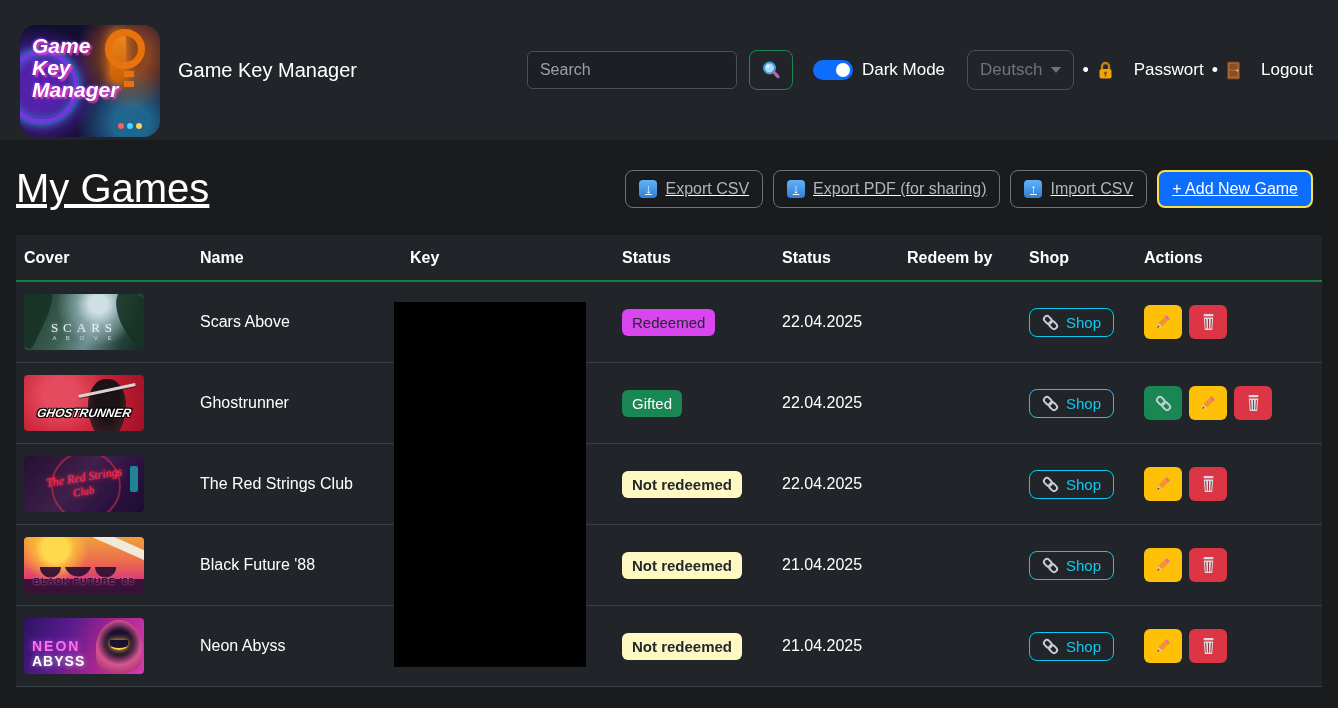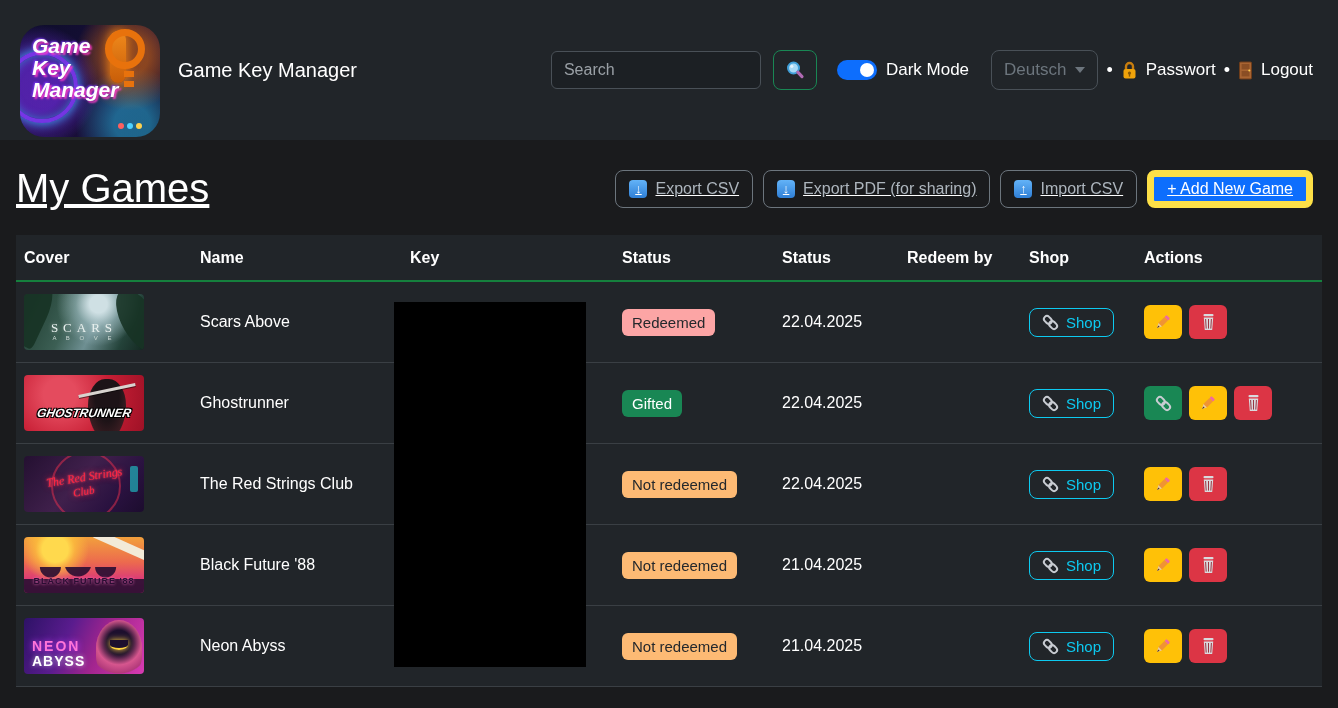--- a/index.html
+++ b/index.html
@@ -8,21 +8,21 @@
     font-family: "Liberation Sans", "DejaVu Sans", sans-serif;
     background:#1a1b1d; color:#fff; position:relative;
   }
 
   
   .navbar {
     height:140px; background:#212529; display:flex; align-items:center;
     padding:0 25px 0 20px;
   }
   .logo {
-    width:140px; height:112px; border-radius:24px; position:relative; overflow:hidden;
+    width:140px; height:112px; border-radius:16px; position:relative; overflow:hidden;
     background:
       radial-gradient(circle at 78% 28%, rgba(232,114,12,.55) 0 14%, transparent 40%),
       radial-gradient(circle at 12% 55%, rgba(123,47,247,.6) 0 18%, transparent 45%),
       radial-gradient(circle at 80% 88%, rgba(43,210,255,.45) 0 12%, transparent 38%),
       linear-gradient(135deg,#0d0d2a,#1a0f3c 60%,#120a28);
     flex:0 0 auto; cursor:pointer;margin-top:22px;
   }
   .logo::before { 
     content:""; position:absolute; left:-14px; top:26px; width:64px; height:64px;
     border-radius:50%; border:4px solid rgba(130,60,250,.8);
@@ -77,37 +77,37 @@
     border-radius:8px; color:#6c757d; font-size:17px; display:inline-flex;
     align-items:center; gap:9px; cursor:pointer; font-family:inherit;
   }
   .caret-down {
     width:0; height:0; border-left:5px solid transparent; border-right:5px solid transparent;
     border-top:6px solid #6c757d; display:inline-block;
   }
   .bullet { color:#fff; font-size:18px; margin:0 8px; }
   .nav-link {
     color:#fff; font-size:17px; text-decoration:none; display:inline-flex;
-    align-items:center; gap:8px; cursor:pointer;
+    align-items:center; gap:20px; cursor:pointer;
   }
 
   
   .page-head {
     display:flex; align-items:center; justify-content:space-between;
     padding:26px 25px 24px 16px;
     text-decoration:underline;
   }
   .page-title { font-size:40px; font-weight:400; color:#fff; }
   .toolbar { display:flex; gap:10px; align-items:center; }
   .btn {
     height:38px; border-radius:8px; font-size:16px; font-family:inherit;
     display:inline-flex; align-items:center; gap:8px; padding:0 13px; cursor:pointer;
   }
   .btn-outline { background:transparent; border:1px solid #6c757d; color:#adb5bd; }
-  .btn-primary { background:#0d6efd; border:7px solid #fde047; color:#fff; font-size:16px; }
+  .btn-primary { background:#0d6efd; border:2px solid #fde047; color:#fff; font-size:16px; }
   .arrow-chip {
     width:18px; height:18px; border-radius:4px; background:linear-gradient(#63b3f8,#2f7fd6);
     color:#fff; font-size:13px; font-weight:bold; display:inline-flex;
     align-items:center; justify-content:center;
   }
 
   
   .table-wrap { margin:0 16px; }
   table { width:100%; border-collapse:collapse; background:#212529; }
   thead th {
@@ -232,23 +232,23 @@
   }
   .cover-neon .cov-l2 {
     font-weight:bold; font-size:14px; letter-spacing:1px; color:#fff;
     text-shadow:0 0 5px rgba(255,255,255,.6);
   }
 
   
   .badge {
     display:inline-block; padding:5px 10px; border-radius:6px; font-size:15px;
   }
-  .badge-redeemed { background:#fca5a5; color:#24282c; }
+  .badge-redeemed { background:#d946ef; color:#24282c; }
   .badge-gifted { background:#198754; color:#fff; }
-  .badge-not-redeemed { background:#fdba74; color:#24282c; }
+  .badge-not-redeemed { background:#fef9c3; color:#24282c;font-weight:bold; }
 
   
   .shop-btn {
     display:inline-flex; align-items:center; gap:7px; padding:5px 12px;
     background:transparent; border:1px solid #0dcaf0; border-radius:8px;
     color:#0dcaf0; font-size:15px; font-family:inherit; cursor:pointer;
   }
   .actions { display:flex; gap:7px; }
   .act-btn {
     width:38px; height:34px; border:none; border-radius:6px; cursor:pointer;

